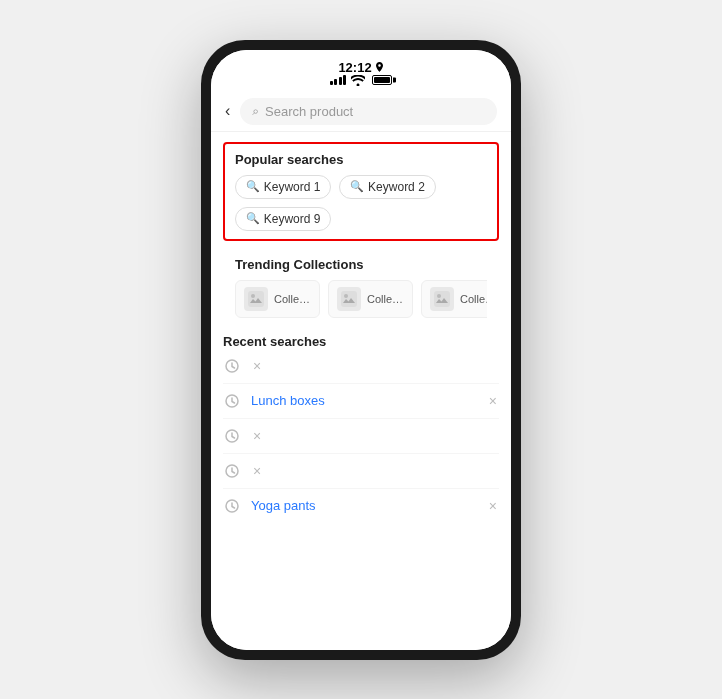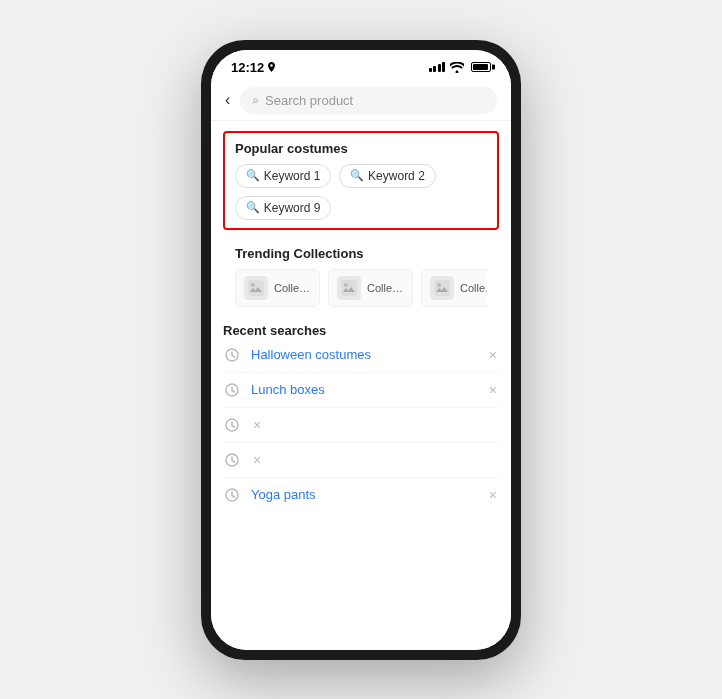--- a/index.html
+++ b/index.html
@@ -34,20 +34,21 @@
     }
 
     
     .status-bar {
       display: flex;
       justify-content: space-between;
       align-items: center;
       padding: 10px 20px 6px;
       background: #fff;
       flex-shrink: 0;
+      flex-direction: column;
     }
 
     .status-time {
       font-size: 13px;
       font-weight: 600;
       color: #000;
       display: flex;
       align-items: center;
       gap: 3px;
     }
@@ -321,21 +322,21 @@
       <span class="back-arrow">‹</span>
       <div class="search-input-wrapper">
         <span class="search-icon-small">⌕</span>
         <span class="search-placeholder">Search product</span>
       </div>
     </div>
 
     <div class="content">
 
       <div class="popular-searches-section">
-        <div class="section-title">Popular costumes</div>
+        <div class="section-title">Popular searches</div>
         <div class="keyword-chips">
           <div class="keyword-chip">
             <span class="chip-search-icon">🔍</span>
             <span>Keyword 1</span>
           </div>
           <div class="keyword-chip">
             <span class="chip-search-icon">🔍</span>
             <span>Keyword 2</span>
           </div>
           <div class="keyword-chip">
@@ -384,21 +385,20 @@
       <div class="recent-section">
         <div class="recent-title">Recent searches</div>
 
         <div class="recent-item">
           <div class="recent-icon">
             <svg width="14" height="14" viewBox="0 0 14 14" fill="none">
               <circle cx="7" cy="7" r="6" stroke="#bbb" stroke-width="1.5"></circle>
               <path d="M7 4V7.5L9.5 9" stroke="#bbb" stroke-width="1.5" stroke-linecap="round"></path>
             </svg>
           </div>
-          <span class="recent-text">Halloween costumes</span>
           <span class="recent-close">×</span>
         </div>
 
         <div class="recent-item">
           <div class="recent-icon">
             <svg width="14" height="14" viewBox="0 0 14 14" fill="none">
               <circle cx="7" cy="7" r="6" stroke="#bbb" stroke-width="1.5"></circle>
               <path d="M7 4V7.5L9.5 9" stroke="#bbb" stroke-width="1.5" stroke-linecap="round"></path>
             </svg>
           </div>

